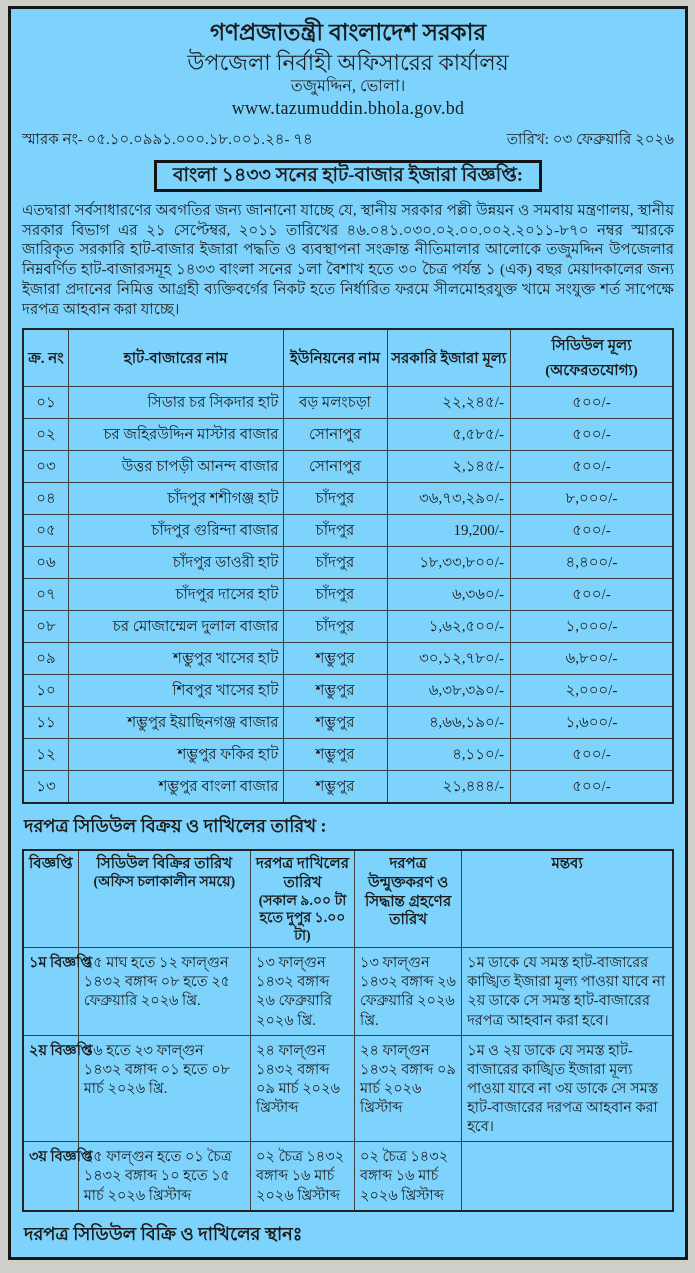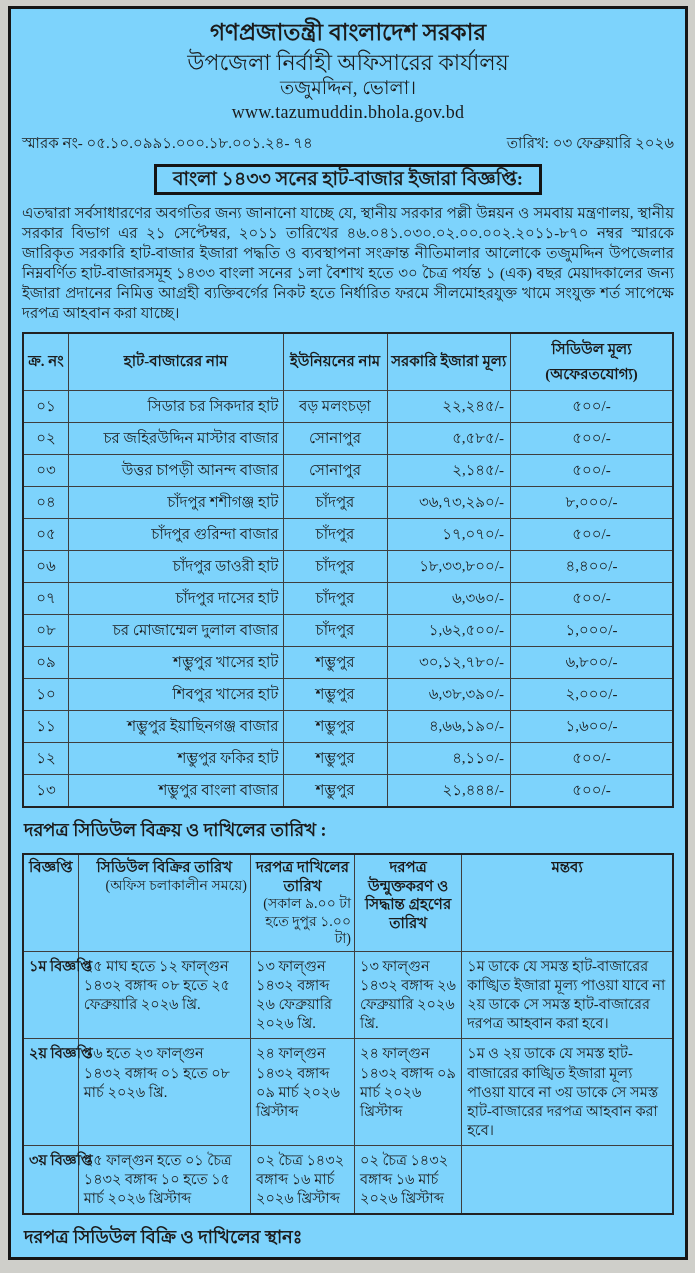--- a/index.html
+++ b/index.html
@@ -16,21 +16,21 @@
     left: 8px; right: 7px; top: 6px; bottom: 13px;
     background: #7dd3fc;
     border: 3px solid #161616;
     padding: 10px 11px 6px 11px;
     overflow: hidden;
   }
   
   .hdr { text-align: center; line-height: 1.25; }
   .gov { font-size: 23px; font-weight: bold; }
   .office { font-size: 22px; margin-top: 1px; }
-  .loc { font-size: 19px; }
+  .loc { font-size: 16px; }
   .web { font-size: 18px; letter-spacing: .3px; margin-top: 1px; }
   .memo-row { display: flex; justify-content: space-between; font-size: 15px; margin-top: 7px; gap: 24px; }
   .title-wrap { text-align: center; margin: 8px 0 9px 0; }
   .title-box {
     display: inline-block;
     border: 3px solid #141414;
     padding: 1px 16px 3px 16px;
     font-size: 19px; font-weight: bold; line-height: 1.15;
   }
   .intro { font-size: 15px; line-height: 1.33; text-align: justify; }
@@ -41,21 +41,21 @@
   #market-table { margin-top: 8px; }
   #market-table th { font-weight: bold; padding: 3px 2px; text-align: center; }
   #market-table td { padding: 3px 4px; height: 26px; }
   #market-table .c0 { text-align: center; }
   #market-table .c1 { text-align: right; padding-left: 7px; }
   #market-table .c2 { text-align: center; }
   #market-table .c3 { text-align: right; padding-right: 6px; }
   #market-table .c4 { text-align: center; }
   .sec-h { font-size: 18px; font-weight: bold; margin: 8px 0 6px 2px; }
   #schedule-table th { font-weight: bold; padding: 3px 3px; text-align: center; vertical-align: top; line-height: 1.25; }
-  #schedule-table th .sub { font-weight: normal; font-size: 14px; text-align: right; }
+  #schedule-table th .sub { font-weight: bold; font-size: 14px; }
   #schedule-table td { padding: 5px 5px; vertical-align: top; font-size: 14.5px; line-height: 1.32; }
   #schedule-table td.lbl { font-weight: bold; white-space: nowrap; }
   #places-table th { text-align: left; padding: 4px 8px; font-size: 16px; }
 </style>
 </head>
 <body>
 
 <div class="doc">
 
   <div class="hdr">
@@ -119,21 +119,21 @@
           <td class="c0">০৪</td>
           <td class="c1">চাঁদপুর শশীগঞ্জ হাট</td>
           <td class="c2">চাঁদপুর</td>
           <td class="c3">৩৬,৭৩,২৯০/-</td>
           <td class="c4">৮,০০০/-</td>
         </tr>
         <tr>
           <td class="c0">০৫</td>
           <td class="c1">চাঁদপুর গুরিন্দা বাজার</td>
           <td class="c2">চাঁদপুর</td>
-          <td class="c3">১৭,০৭০/-</td>
+          <td class="c3">19,200/-</td>
           <td class="c4">৫০০/-</td>
         </tr>
         <tr>
           <td class="c0">০৬</td>
           <td class="c1">চাঁদপুর ডাওরী হাট</td>
           <td class="c2">চাঁদপুর</td>
           <td class="c3">১৮,৩৩,৮০০/-</td>
           <td class="c4">৪,৪০০/-</td>
         </tr>
         <tr>

